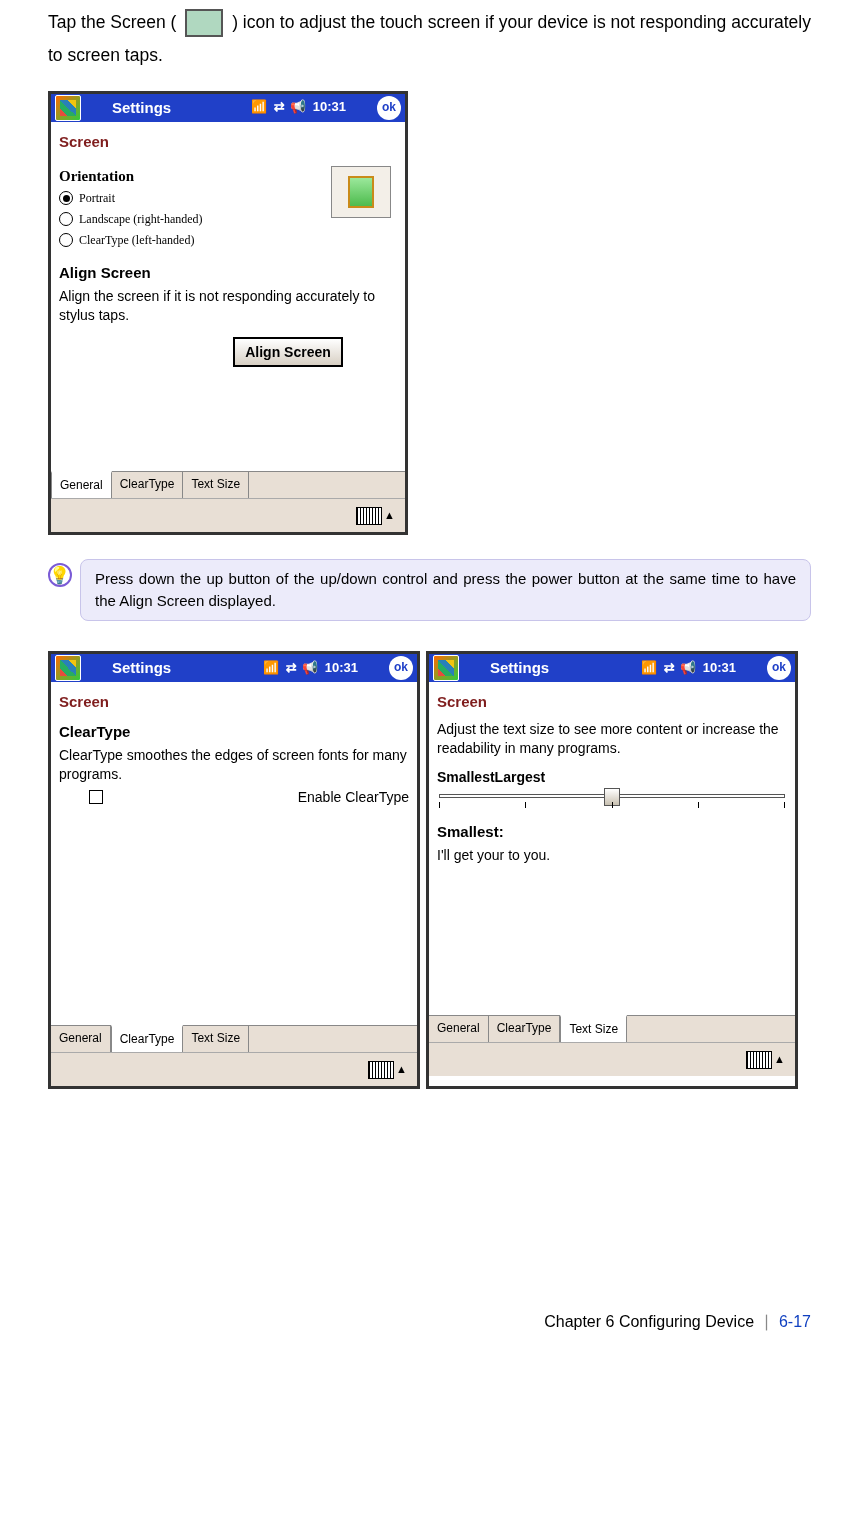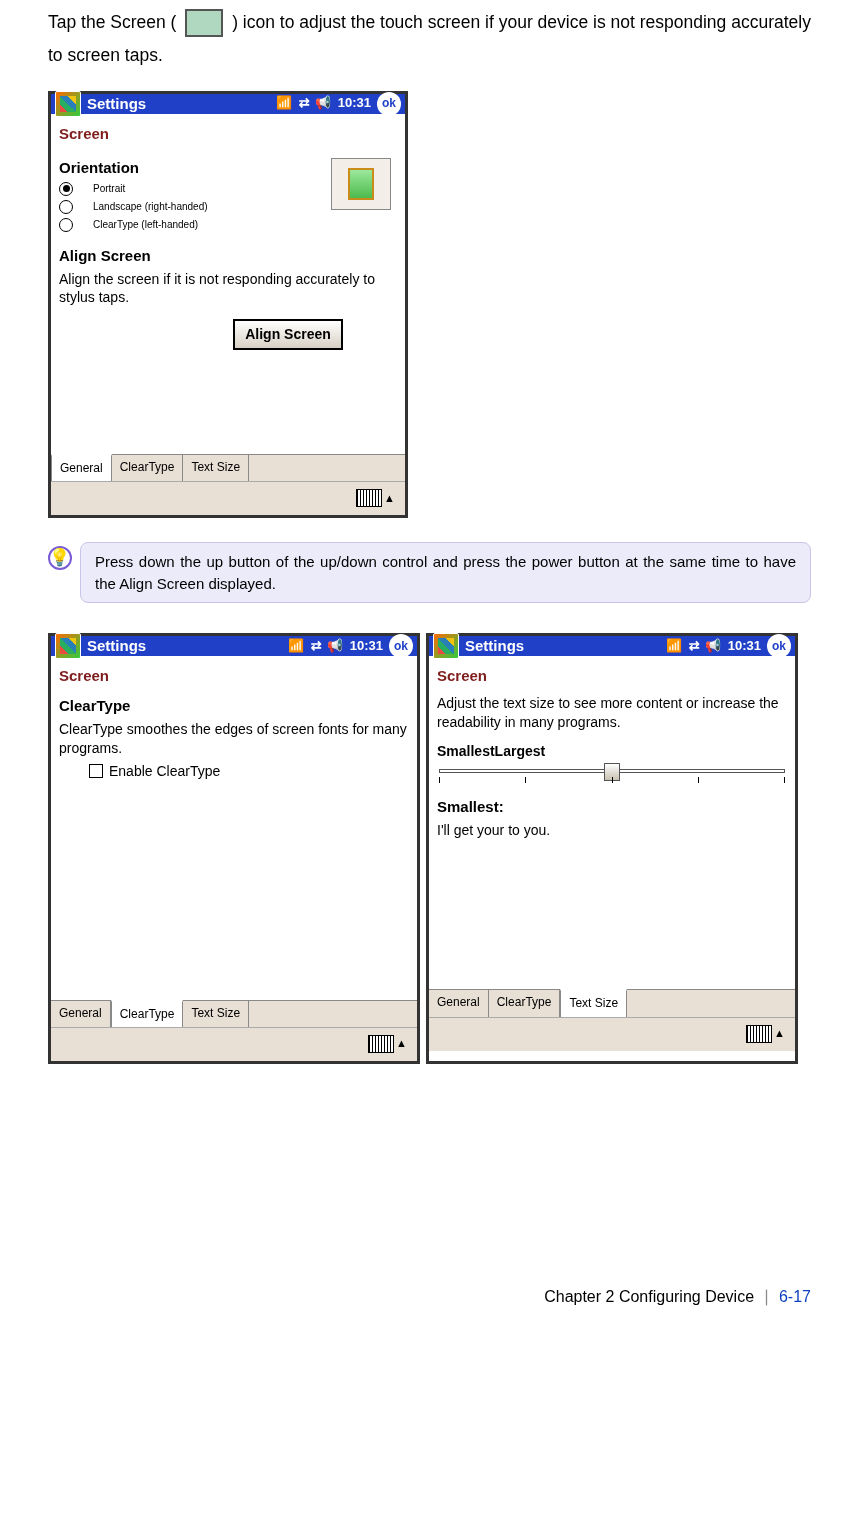--- a/index.html
+++ b/index.html
@@ -1,48 +1,48 @@
 <!DOCTYPE html>
 <html><head>
 <meta charset="utf-8">
 <style>
   * { box-sizing: border-box; margin: 0; padding: 0; }
   body { font-family: Arial, Helvetica, sans-serif; font-size: 17px; color: #000; background: #fff; width: 859px; margin: 0 auto; padding: 6px 48px 40px 48px; line-height: 1.6; }
   .intro { font-size: 17.5px; line-height: 1.9; }
   .icon-inline { display:inline-block; width:38px; height:28px; border:2px solid #555; vertical-align:middle; position:relative; margin:0 4px; background:#b0d8c0; }
   .pda { border: 3px solid #333; width: 360px; background: #fff; margin-top: 18px; }
-  .titlebar { background: #2040c8; color: #fff; display:flex; align-items:center; padding:2px 4px; height:20px; font-family: Tahoma, Verdana, sans-serif; font-weight:bold; font-size:15px; }
+  .titlebar { background: #2040c8; color: #fff; display:flex; align-items:center; padding:2px 4px; height:28px; font-family: Tahoma, Verdana, sans-serif; font-weight:bold; font-size:15px;gap:25px; }
   .titlebar .start { width:26px; height:26px; background:linear-gradient(135deg,#ff6a00,#2ecc40); border:1px solid #fff; margin-right:6px; border-radius:2px; position:relative; }
   .titlebar .start::before { content:""; position:absolute; inset:4px; background:linear-gradient(45deg,#e74c3c 0 25%,#27ae60 25% 50%,#2980b9 50% 75%,#f1c40f 75% 100%); }
   .titlebar .spacer { flex:1; }
   .status-icons { display:flex; align-items:center; gap:6px; font-size:13px; }
   .ok-badge { background:#fff; color:#2040c8; border-radius:50%; width:24px; height:24px; display:flex; align-items:center; justify-content:center; font-size:12px; font-weight:bold; margin-left:6px;text-align:center; }
   .content { padding: 6px 8px 0 8px; font-family: Tahoma, Verdana, sans-serif; font-size:14px; color:#000; }
   .section-title { color:#7f1d1d; font-weight:bold; font-size:15px; margin:2px 0 6px 0; }
   .h2 { font-weight:bold; font-size:15px; margin-top:4px; }
-  .radio-row { display:flex; align-items:center; gap:20px; font-size:10px; padding:1px 0; }
+  .radio-row { display:flex; align-items:center; gap:6px; font-size:12px; padding:1px 0; }
   .radio { width:14px; height:14px; border:1.5px solid #000; border-radius:50%; display:inline-flex; align-items:center; justify-content:center; }
   .radio.checked::after { content:""; width:7px; height:7px; background:#000; border-radius:50%; }
-  .orient-row { display:flex; align-items:flex-start; justify-content:space-between; }
+  .orient-row { display:flex; align-items:flex-start; justify-content:space-between;font-family:Liberation Serif, serif; }
   .orient-icon { width:60px; height:52px; border:1px solid #888; background:#f3efe8; display:flex; align-items:center; justify-content:center; margin-right:6px; margin-top:6px; }
   .orient-icon-inner { width:26px; height:32px; border:2px solid #c98b1a; background:linear-gradient(#9be89b,#4dbb4d); position:relative; }
   .desc { font-size:14px; line-height:1.35; margin-top:2px; }
   .btn { display:inline-block; border:2px solid #000; background:linear-gradient(#fff,#d8d0c4); font-weight:bold; padding:2px 10px; font-size:14px; font-family:Tahoma,Verdana,sans-serif; margin-top:6px; }
   .blank-fill { height: 100px; }
   .tabs { display:flex; border-top:1px solid #888; background:#0ea5e9; font-family:Tahoma,Verdana,sans-serif; font-size:12px;text-align:center; }
   .tab { padding:3px 8px; border-right:1px solid #888; background:#e8dfd5; }
   .tab.active { background:#fff; border-top:2px solid #fff; margin-top:-1px; border-right:1px solid #888; border-left:1px solid #888; }
   .sip-row { background:#e8dfd5; height:34px; display:flex; justify-content:flex-end; align-items:center; padding-right:10px; border-top:1px solid #aaa; }
   .kbd-icon { width:26px; height:18px; border:1.5px solid #000; background:repeating-linear-gradient(90deg,#000 0 1px,#fff 1px 3px); margin-right:2px; }
   .sip-arrow { font-size:11px; }
   .tip-row { display:flex; align-items:flex-start; gap:8px; margin:24px 0 30px 0; }
   .tip-icon { width:24px; height:24px; border-radius:50%; border:2px solid #7a5bd6; display:flex; align-items:center; justify-content:center; color:#7a5bd6; font-weight:bold; flex:none; margin-top:4px; }
   .tip-box { background:#ecebfa; border:1px solid #c8c4ea; border-radius:8px; padding:8px 14px; font-size:15px; text-align:justify; flex:1; line-height:1.45; }
   .pda-pair { display:flex; gap:6px; }
-  .checkbox-row { display:flex; align-items:center; gap:6px; margin-left:30px; margin-top:2px; }
+  .checkbox-row { display:flex; align-items:center; gap:15px; margin-left:30px; margin-top:2px;justify-content:space-between; }
   .checkbox { width:14px; height:14px; border:1.5px solid #000; }
   .slider-labels { display:flex; justify-content:flex-start; font-weight:bold; font-size:14px; margin-top:8px; }
   .slider-track { position:relative; height:24px; margin:2px 2px 6px 2px; }
   .slider-line { position:absolute; top:4px; left:0; right:0; height:4px; border:1px solid #555; background:#fff; }
   .slider-thumb { position:absolute; top:-2px; left:calc(50% - 8px); width:16px; height:18px; background:linear-gradient(#fff,#c8c0b0); border:1px solid #555; }
   .slider-ticks { position:absolute; top:12px; left:0; right:0; display:flex; justify-content:space-between; font-size:8px; }
   .slider-ticks span { width:1px; height:6px; background:#000; }
   .footer { margin-top:220px; text-align:right; font-size:16px; }
   .pagenum { color:#1040c0; }
   .sep { color:#888; margin:0 4px; }
@@ -193,16 +193,16 @@
     </div>
     <div class="sip-row">
       <span class="kbd-icon"></span>
       <span class="sip-arrow">▲</span>
     </div>
   </div>
 
 </div>
 
 <div class="footer">
-  <span>Chapter 2 Configuring Device</span>
+  <span>Chapter 6 Configuring Device</span>
   <span class="sep">∣</span>
   <span class="pagenum">6-17</span>
 </div>
 
 </body></html>

